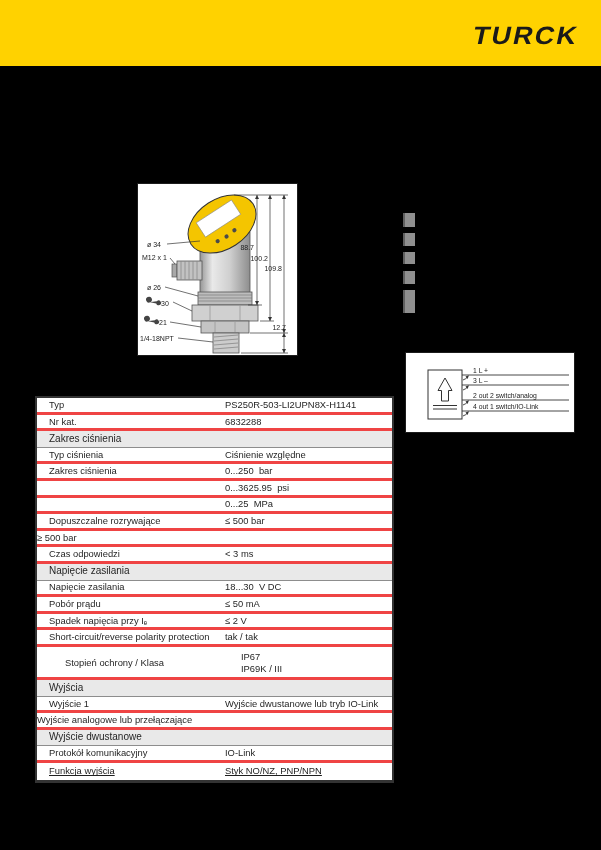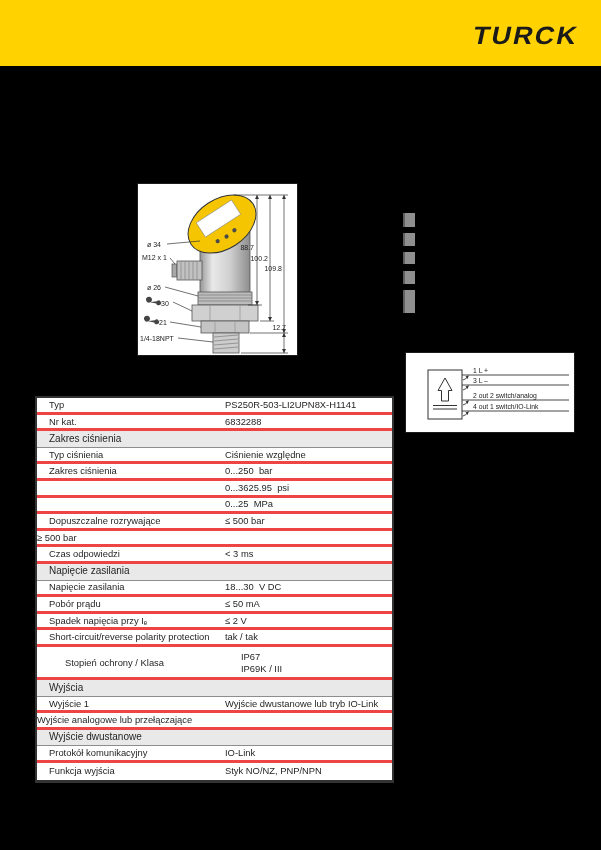--- a/index.html
+++ b/index.html
@@ -34,21 +34,21 @@
   .thumb:nth-child(4){top:58px;height:13px;}
   .thumb:nth-child(5){top:77px;height:23px;}
   
   .spec-table{
     position:absolute;left:35px;top:396px;width:359px;background:#fff;
     border:2px solid #333;border-bottom-width:3px;box-sizing:border-box;
     color:#1f1f1f;
   }
   .t-row{display:flex;align-items:center;height:16.6px;box-sizing:border-box;
          border-bottom:3px solid #ef4444;font-size:9.4px;line-height:1.25;}
-  .t-row:last-child{border-bottom:none;}
+  .t-row:last-child{border-bottom:none;text-decoration:underline;}
   .t-row.tall{height:33.2px;align-items:center;padding-top:2px;padding-left:16px;}
   .t-row.section{background:#e9e9e9;border-bottom:1px solid #8d8d8d;font-size:10px;}
   .t-label{width:176px;padding-left:12px;white-space:nowrap;flex:none;}
   .t-section-label{padding-left:12px;white-space:nowrap;}
   .t-value{flex:1;white-space:pre-wrap;}
   
   text{font-family:"Liberation Sans", sans-serif;fill:#222;}
 </style>
 </head>
 <body>

